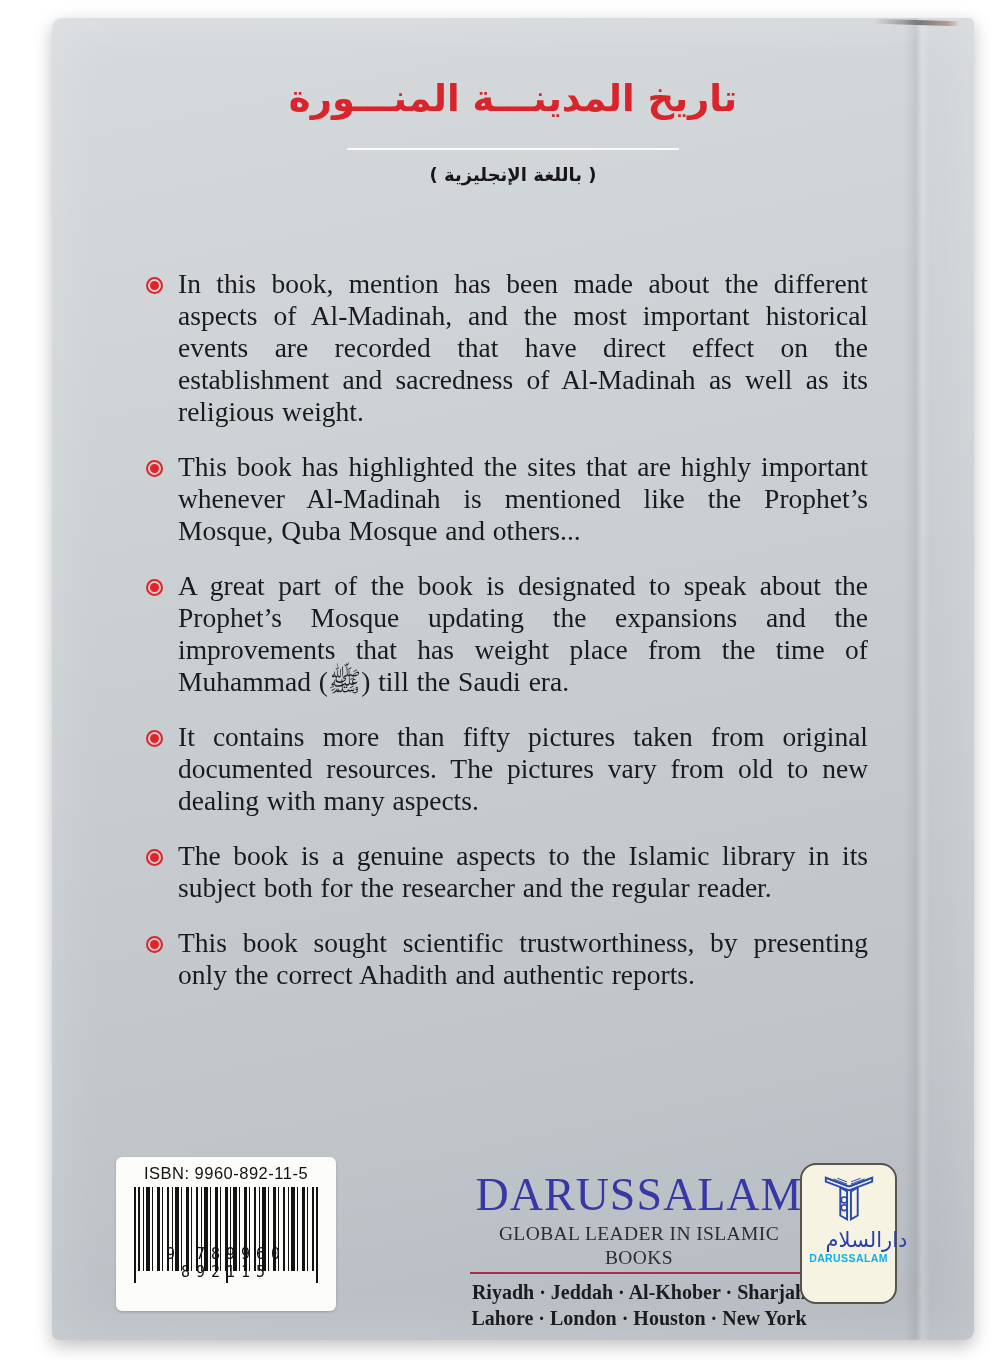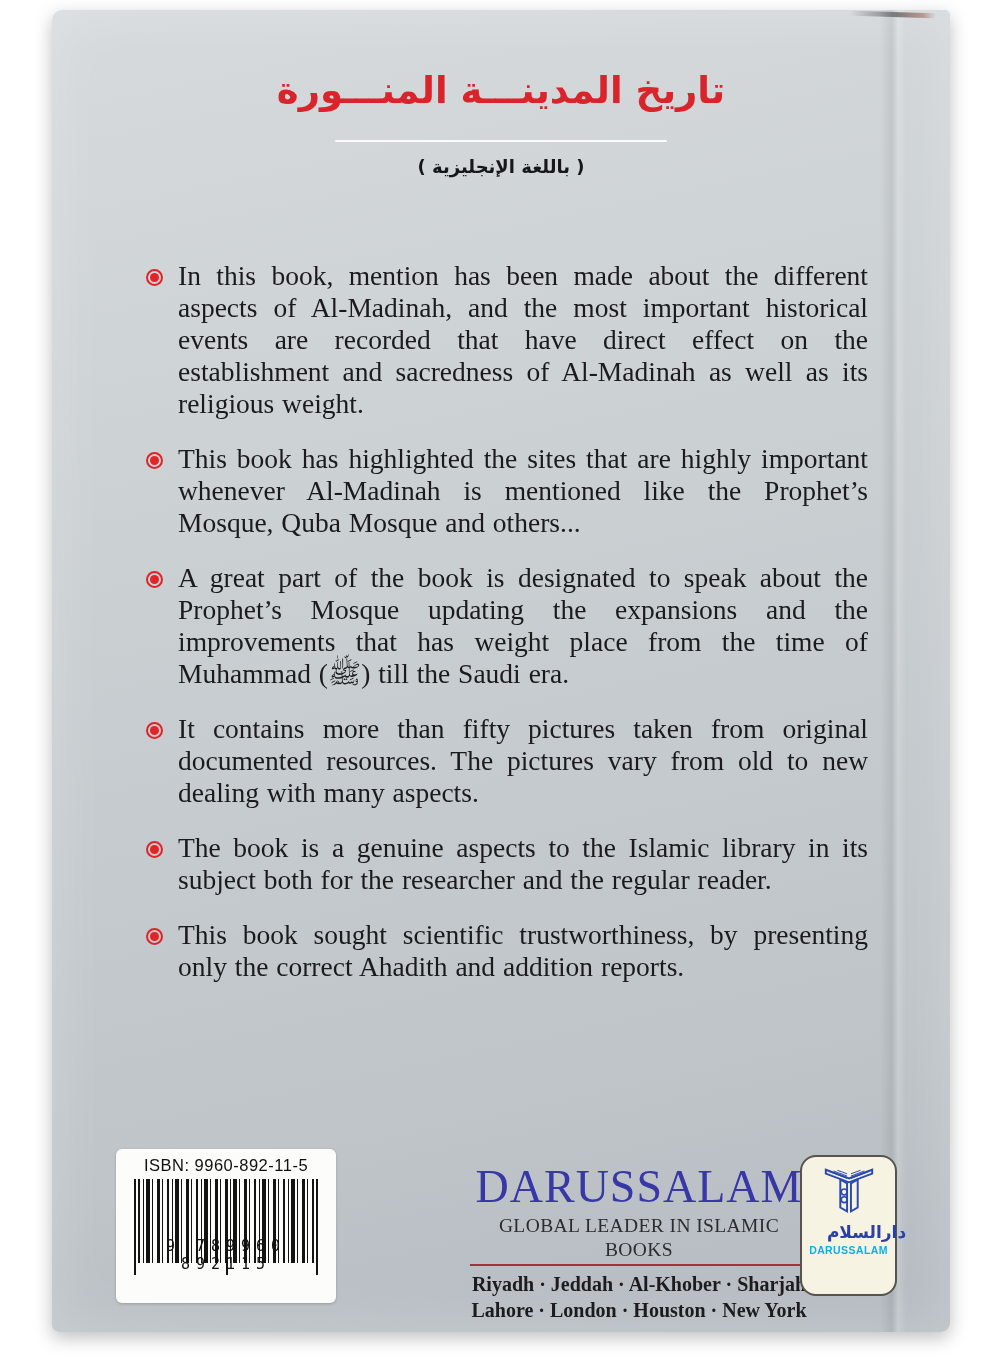--- a/index.html
+++ b/index.html
@@ -1,23 +1,23 @@
 <!DOCTYPE html>
 <html><head>
 <meta charset="utf-8">
 <style>
   html,body{margin:0;padding:0;background:#ffffff;}
   .page{position:relative;width:1000px;height:1360px;background:#ffffff;overflow:hidden;
         font-family:"Liberation Serif","DejaVu Serif",serif;}
 
   
-  .cover{position:absolute;left:52px;top:10px;width:898px;height:1322px;
+  .cover{position:absolute;left:52px;top:18px;width:898px;height:1322px;
          background:linear-gradient(168deg,#d6dadd 0%,#cdd2d5 30%,#c6cbcf 55%,#bec4c8 80%,#b4bac0 100%);
          border-radius:10px 5px 9px 7px;
-         box-shadow:0 6px 18px rgba(0,0,0,.25), inset 0 0 60px rgba(255,255,255,.25);}
+         box-shadow:0 6px 18px rgba(0,0,0,.25), inset 0 0 60px rgba(255,255,255,.25);padding-left:24px;}
   .spine-fold{position:absolute;top:0;right:44px;width:26px;height:100%;
          background:linear-gradient(90deg,rgba(0,0,0,0) 0%,rgba(0,0,0,.07) 45%,rgba(255,255,255,.18) 70%,rgba(0,0,0,0) 100%);}
   .corner-crease{position:absolute;top:2px;right:14px;width:86px;height:5px;
          background:linear-gradient(90deg,rgba(0,0,0,0),rgba(45,40,38,.55) 55%,rgba(150,70,55,.45) 85%,rgba(0,0,0,0));
          transform:rotate(1.6deg);border-radius:3px;}
 
   
   .title-ar{position:absolute;top:58px;left:0;width:100%;text-align:center;
             direction:rtl;font-family:"DejaVu Sans",sans-serif;font-weight:bold;
             font-size:37px;line-height:46px;letter-spacing:0;}
@@ -60,22 +60,22 @@
   .pub-name{font-size:46px;line-height:50px;letter-spacing:1px;}
   .pub-tagline{margin-top:2px;font-size:19.5px;line-height:24px;color:#2d2d30;letter-spacing:.4px;}
   .tagline-rule{margin:2px auto 0 auto;width:100%;height:2px;}
   .cities{margin-top:5px;font-size:20px;line-height:26px;font-weight:bold;color:#1c1c1f;}
 
   
   .logo{position:absolute;left:748px;top:1145px;width:97px;height:141px;
         background:#f6f3e2;border:2px solid #56544c;border-radius:16px;
         box-sizing:border-box;display:flex;flex-direction:column;align-items:center;
         justify-content:flex-start;padding-top:6px;}
-  .logo-ar{direction:rtl;font-family:"DejaVu Sans",sans-serif;font-weight:bold;
-           font-size:17px;line-height:22px;margin-left:36px;}
+  .logo-ar{direction:rtl;font-family:"DejaVu Sans",sans-serif;font-weight:normal;
+           font-size:21px;line-height:22px;margin-left:36px;}
   .logo-latin{font-family:"Liberation Sans",sans-serif;font-weight:bold;
            font-size:10.5px;letter-spacing:.4px;margin-top:1px;}
 </style>
 </head>
 <body>
 
 <div class="page">
   <div class="cover">
 
     <div class="spine-fold"></div>
@@ -101,21 +101,21 @@
       <div class="bullet">
         <span class="dot" style="border-color:#e02428;background-color:#e02428"></span>
         <span class="btxt">It contains more than fifty pictures taken from original documented resources. The pictures vary from old to new dealing with many aspects.</span>
       </div>
       <div class="bullet">
         <span class="dot" style="border-color:#e02428;background-color:#e02428"></span>
         <span class="btxt">The book is a genuine aspects to the Islamic library in its subject both for the researcher and the regular reader.</span>
       </div>
       <div class="bullet">
         <span class="dot" style="border-color:#e02428;background-color:#e02428"></span>
-        <span class="btxt">This book sought scientific trustworthiness, by presenting only the correct Ahadith and addition reports.</span>
+        <span class="btxt">This book sought scientific trustworthiness, by presenting only the correct Ahadith and authentic reports.</span>
       </div>
     </div>
 
     <div class="barcode">
       <div class="isbn">ISBN: 9960-892-11-5</div>
       <div class="bars-wrap">
         <div class="bars"></div>
         <div class="guard g-left"></div>
         <div class="guard g-mid"></div>
         <div class="guard g-right"></div>

